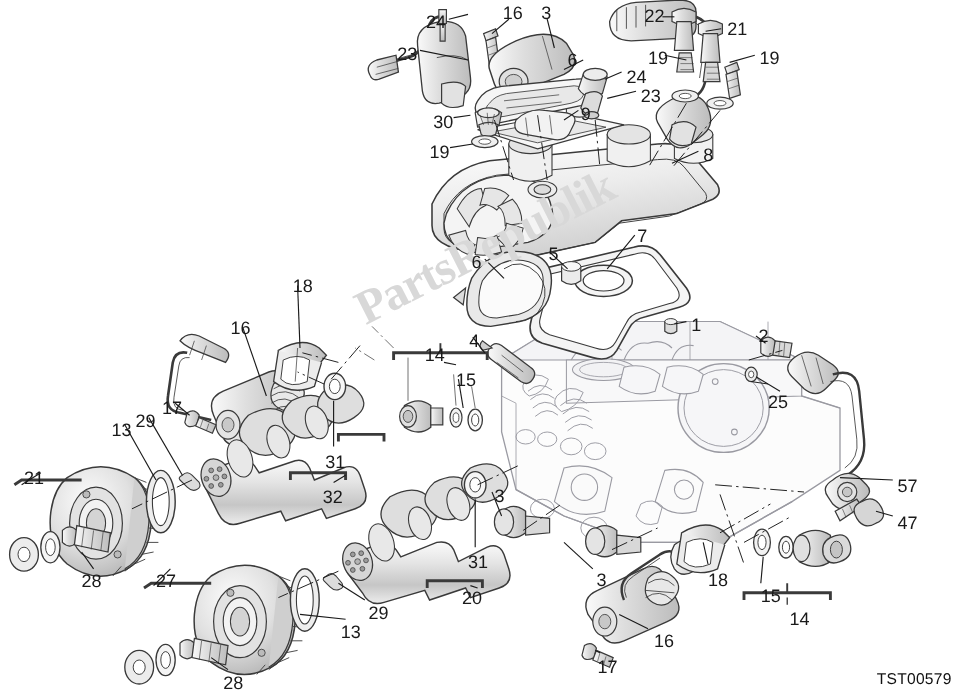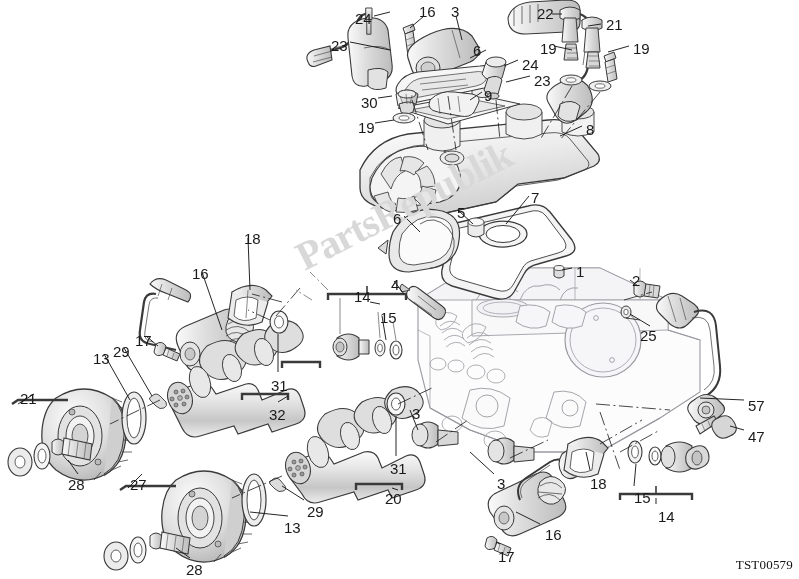--- a/index.html
+++ b/index.html
@@ -27,21 +27,21 @@
     font-size: 15px;
     color: #1a1a1a;
     line-height: 1;
     white-space: nowrap;
     user-select: none;
   }
   #part-code {
     position: absolute;
     right: 6px;
     bottom: 6px;
-    font-family: Liberation Serif, serif;
+    font-family: Liberation Sans, sans-serif;
     font-size: 13px;
     letter-spacing: 0.2px;
     color: #111111;
   }
   #watermark {
     position: absolute;
     left: 288px;
     top: 238px;
     width: 280px;
     height: 120px;

